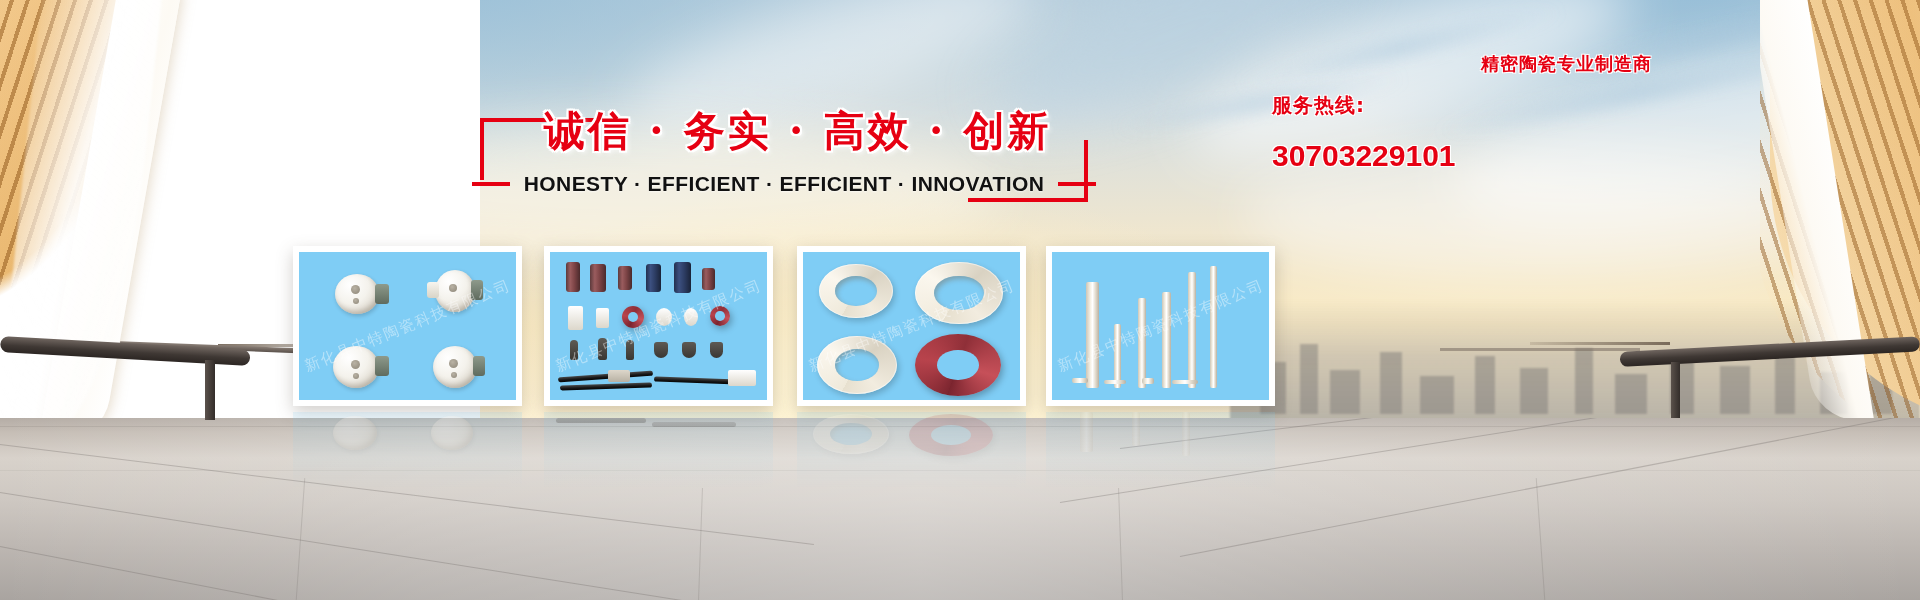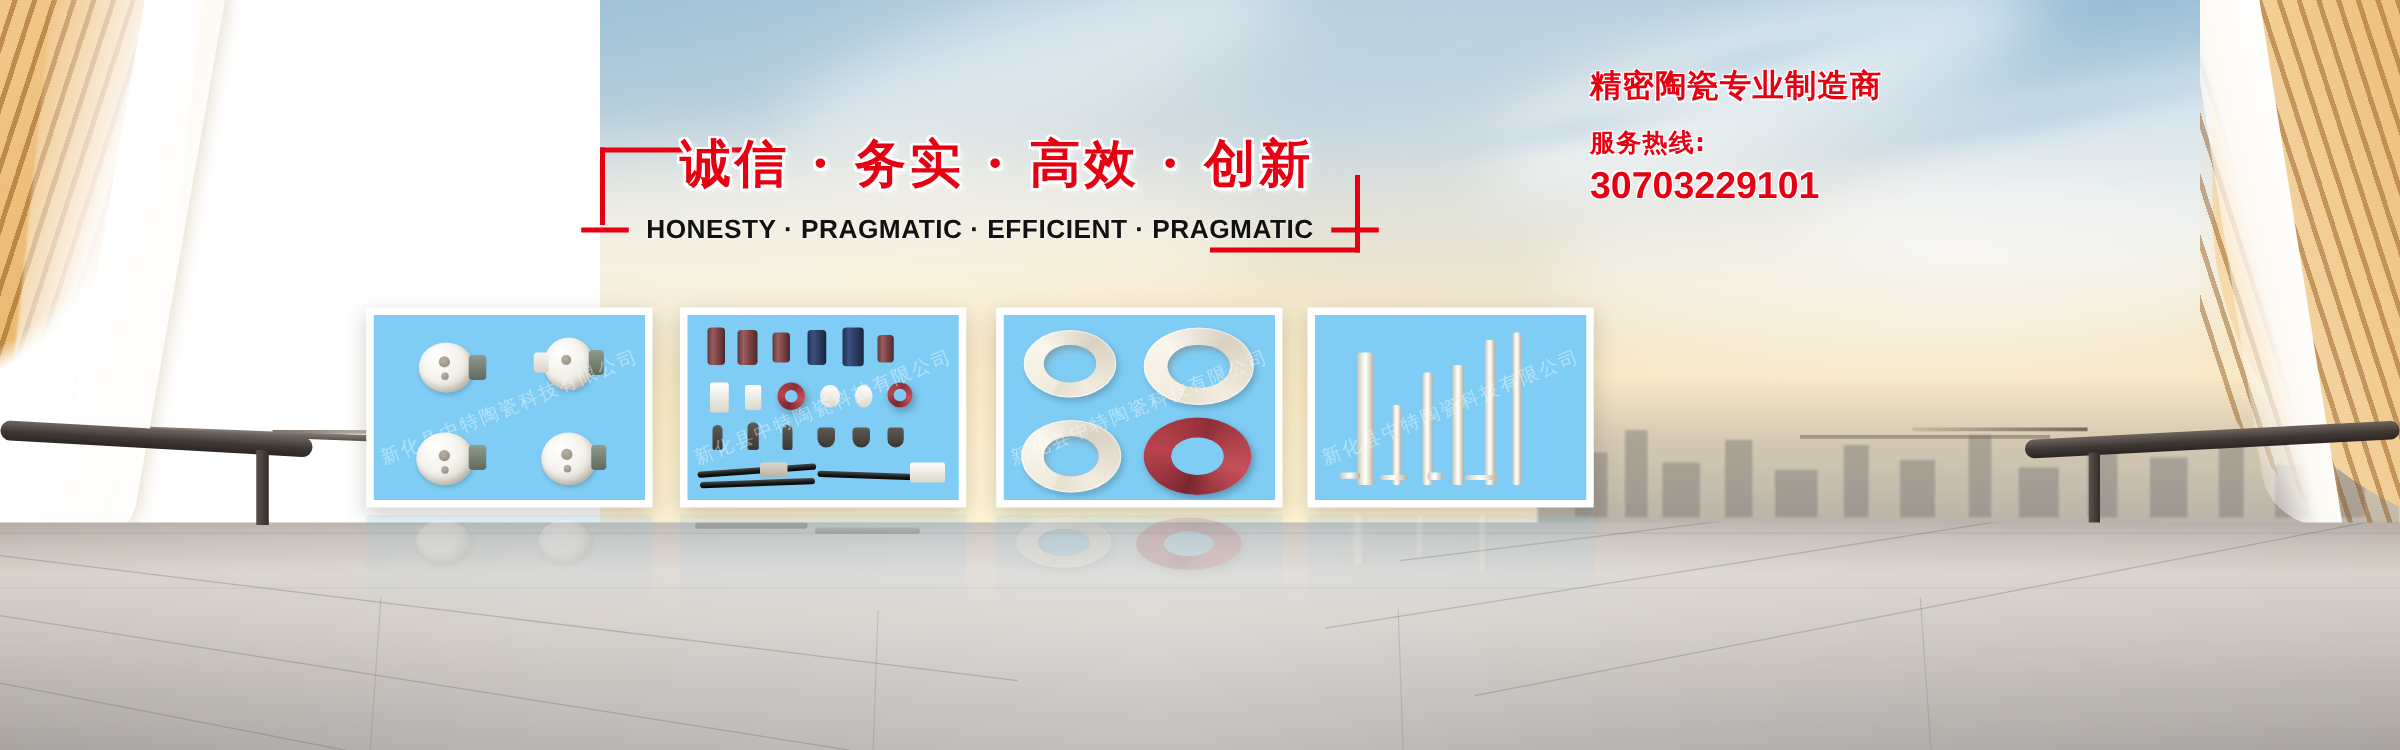--- a/index.html
+++ b/index.html
@@ -225,22 +225,22 @@
 
   
   .contact { position:absolute; left:1272px; top:52px; width:380px; }
   .contact-line {
     color:#e60012;
     font-family:"DejaVu Sans", sans-serif;
     font-weight:700;
     text-shadow:1px 1px 0 #fff, -1px -1px 0 #fff, 1px -1px 0 #fff, -1px 1px 0 #fff;
     white-space:nowrap;
   }
-  .c-title { font-size:25px; letter-spacing:1px; margin-bottom:16px; }
-  .c-label { font-size:20px; letter-spacing:1px; margin-bottom:4px; }
+  .c-title { font-size:18px; letter-spacing:1px; margin-bottom:16px;text-align:right; }
+  .c-label { font-size:20px; letter-spacing:1px; margin-bottom:20px; }
   .c-phone { font-size:30px; letter-spacing:0px; font-family:"Liberation Sans", sans-serif; }
 
   
   .panels { position:absolute; left:0; top:0; width:1920px; height:600px; }
   .panel {
     position:absolute; top:246px; width:227px; height:160px;
     background:#fff;
     padding:6px;
     box-shadow:0 6px 16px rgba(90,80,70,.28);
   }
@@ -416,21 +416,21 @@
   <div class="rail-r"></div>
   <div class="rail-post-r"></div>
   <div class="rail-far"></div>
 
   <div class="slogan-block">
     <div class="bracket bracket-l"></div>
     <div class="bracket bracket-r"></div>
     <div class="cn-slogan">诚信 · 务实 · 高效 · 创新</div>
     <div class="en-row">
       <span class="en-dash"></span>
-      <span class="en-slogan">HONESTY · PRAGMATIC · EFFICIENT · PRAGMATIC</span>
+      <span class="en-slogan">HONESTY · EFFICIENT · EFFICIENT · INNOVATION</span>
       <span class="en-dash"></span>
     </div>
   </div>
 
   <div class="contact">
     <div class="contact-line c-title">精密陶瓷专业制造商</div>
     <div class="contact-line c-label">服务热线:</div>
     <div class="contact-line c-phone">30703229101</div>
   </div>
 

